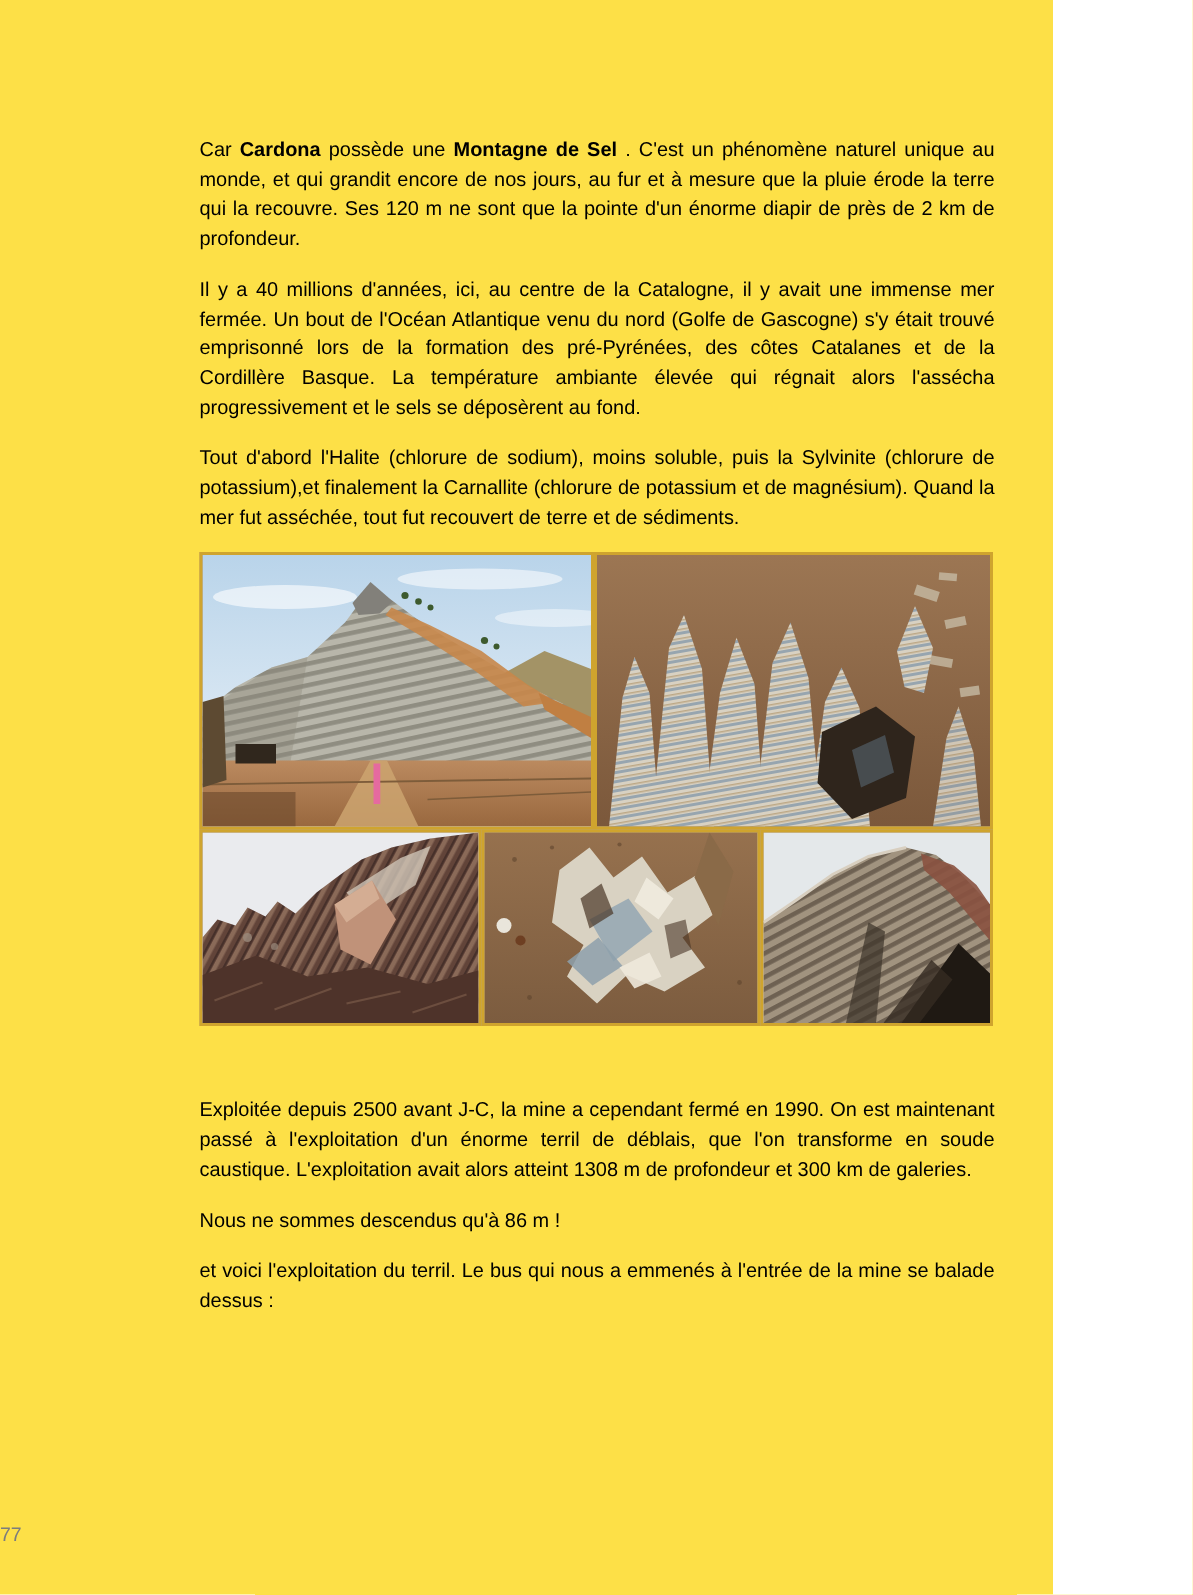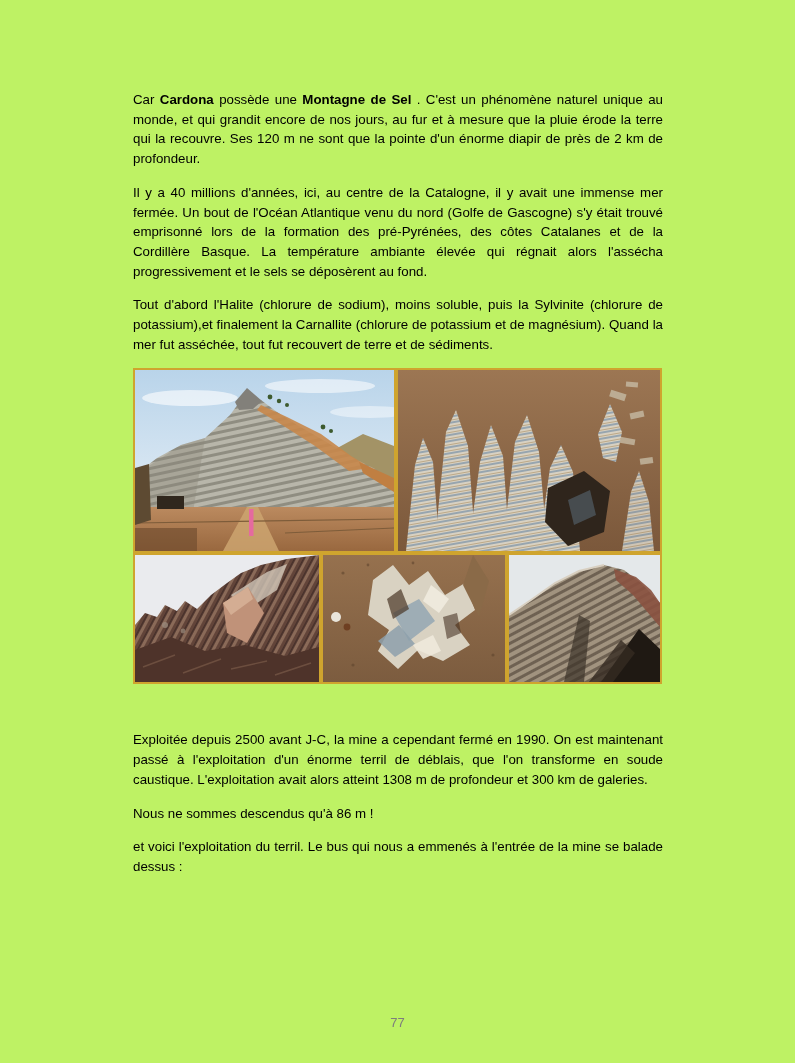--- a/index.html
+++ b/index.html
@@ -1,18 +1,18 @@
 <!DOCTYPE html>
 <html><head>
 <meta charset="utf-8">
 <style>
   html,body { margin:0; padding:0; background:#ffffff; }
   .page {
-    position:relative; width:795px; height:1063px;
-    background:#bef264; overflow:hidden;
+    position:relative; width:702px; height:1063px;
+    background:#fde047; overflow:hidden;
     font-family:"Liberation Sans", sans-serif;
     color:#000000;
   }
   .content {
     position:absolute; left:133px; top:90px; width:530px;
     font-size:13.3px; line-height:19.7px; text-align:justify;
   }
   .content p { margin:0 0 14px 0; }
   .content b { font-weight:bold; }
   .collage { width:529px; margin:0 0 46px 0; }
@@ -24,21 +24,21 @@
     background:#b09a78;
   }
   .photo svg { display:block; width:100%; height:100%; }
   .ph-a { width:263px; height:185px; }
   .ph-b { width:266px; height:185px; }
   .ph-c { width:188px; height:131px; }
   .ph-d { width:186px; height:131px; }
   .ph-e { width:155px; height:131px; }
   .footer {
     position:absolute; left:0; top:1015px; width:795px;
-    text-align:center; font-size:13px; color:#7d7d7d;
+    font-size:13px; color:#7d7d7d;
   }
 </style>
 </head>
 <body>
 
 <div class="page">
   <div class="content">
 
     <p><span>Car </span><b>Cardona</b><span> possède une </span><b>Montagne de Sel</b><span> . C'est un phénomène naturel unique au monde, et qui grandit encore de nos jours, au fur et à mesure que la pluie érode la terre qui la recouvre. Ses 120 m ne sont que la pointe d'un énorme diapir de près de 2 km de profondeur.</span></p>
 

